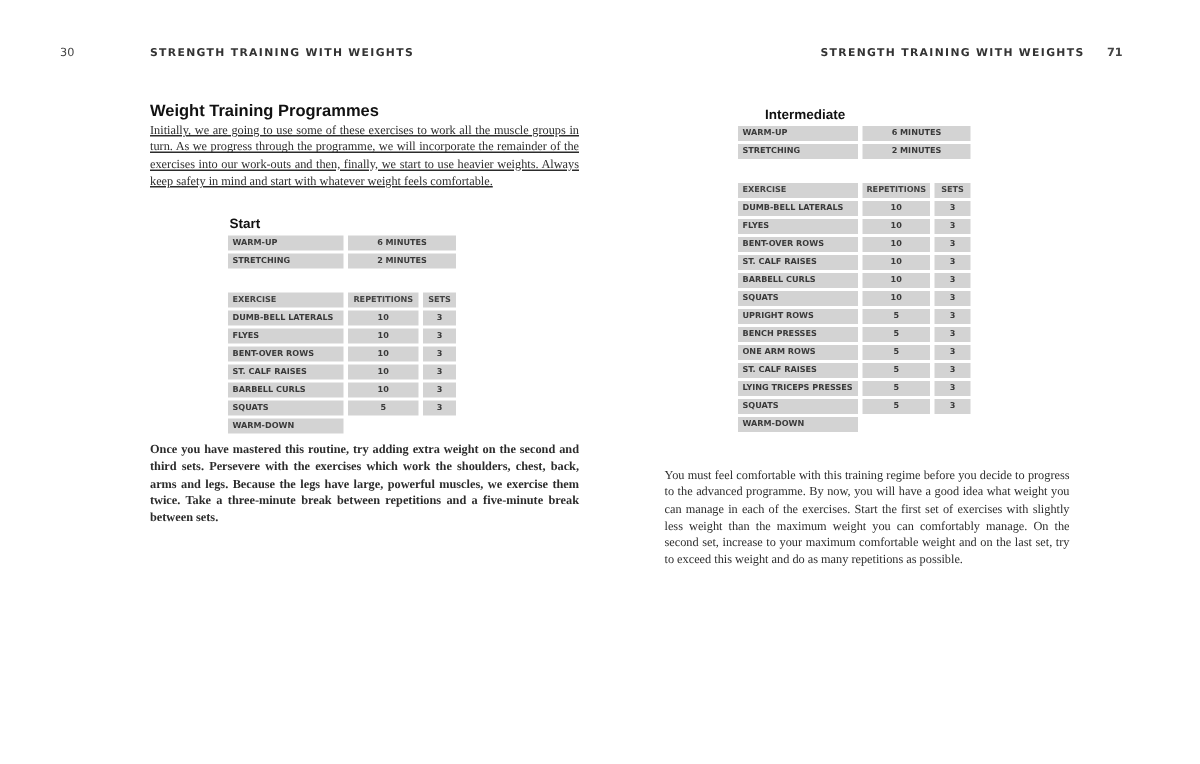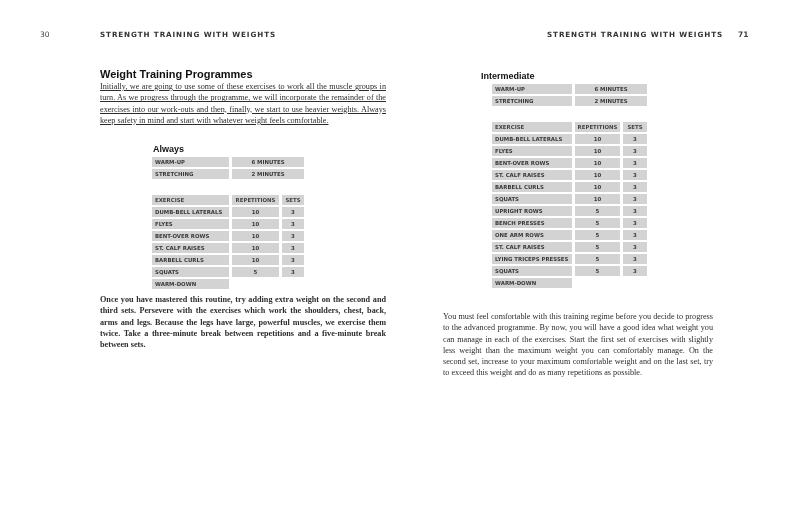--- a/index.html
+++ b/index.html
@@ -35,21 +35,21 @@
   </style>
 </head>
 <body>
 
 <div>
   <span class="page-num" style="left:40px;">30</span>
   <span class="running-head" style="left:100px;">STRENGTH TRAINING WITH WEIGHTS</span>
   <h2 class="section-title">Weight Training Programmes</h2>
   <p class="body-text" style="left:100px; top:81px; width:286px;text-decoration:underline;">Initially, we are going to use some of these exercises to work all the muscle groups in turn. As we progress through the programme, we will incorporate the remainder of the exercises into our work-outs and then, finally, we start to use heavier weights. Always keep safety in mind and start with whatever weight feels comfortable.</p>
 
-  <h3 class="table-title" style="left:153px; top:144px;">Always</h3>
+  <h3 class="table-title" style="left:153px; top:144px;">Start</h3>
   <div class="tbl" id="novice-table" style="left:152px; top:157px;">
       <div class="row">
         <div class="cell" style="width: 77px;">WARM-UP</div>
         <div class="cell c" style="width: 72px;">6 MINUTES</div>
       </div>
       <div class="row">
         <div class="cell" style="width: 77px;">STRETCHING</div>
         <div class="cell c" style="width: 72px;">2 MINUTES</div>
       </div>
       <div class="gap"></div>
@@ -93,21 +93,21 @@
       </div>
     </div>
 
   <p class="body-text" style="left:100px; top:294px; width:286px;font-weight:bold;">Once you have mastered this routine, try adding extra weight on the second and third sets. Persevere with the exercises which work the shoulders, chest, back, arms and legs. Because the legs have large, powerful muscles, we exercise them twice. Take a three-minute break between repetitions and a five-minute break between sets.</p>
 </div>
 
 <div>
   <span class="running-head" style="left:547px;">STRENGTH TRAINING WITH WEIGHTS</span>
   <span class="page-num" style="left:738px;font-weight:bold;">71</span>
 
-  <h3 class="table-title" style="left:481px; top:71px;">Intermediate</h3>
+  <h3 class="table-title" style="left:510px; top:71px;">Intermediate</h3>
   <div class="tbl" id="intermediate-table" style="left:492px; top:84px;">
       <div class="row">
         <div class="cell" style="width: 80px;">WARM-UP</div>
         <div class="cell c" style="width: 72px;">6 MINUTES</div>
       </div>
       <div class="row">
         <div class="cell" style="width: 80px;">STRETCHING</div>
         <div class="cell c" style="width: 72px;">2 MINUTES</div>
       </div>
       <div class="gap"></div>

